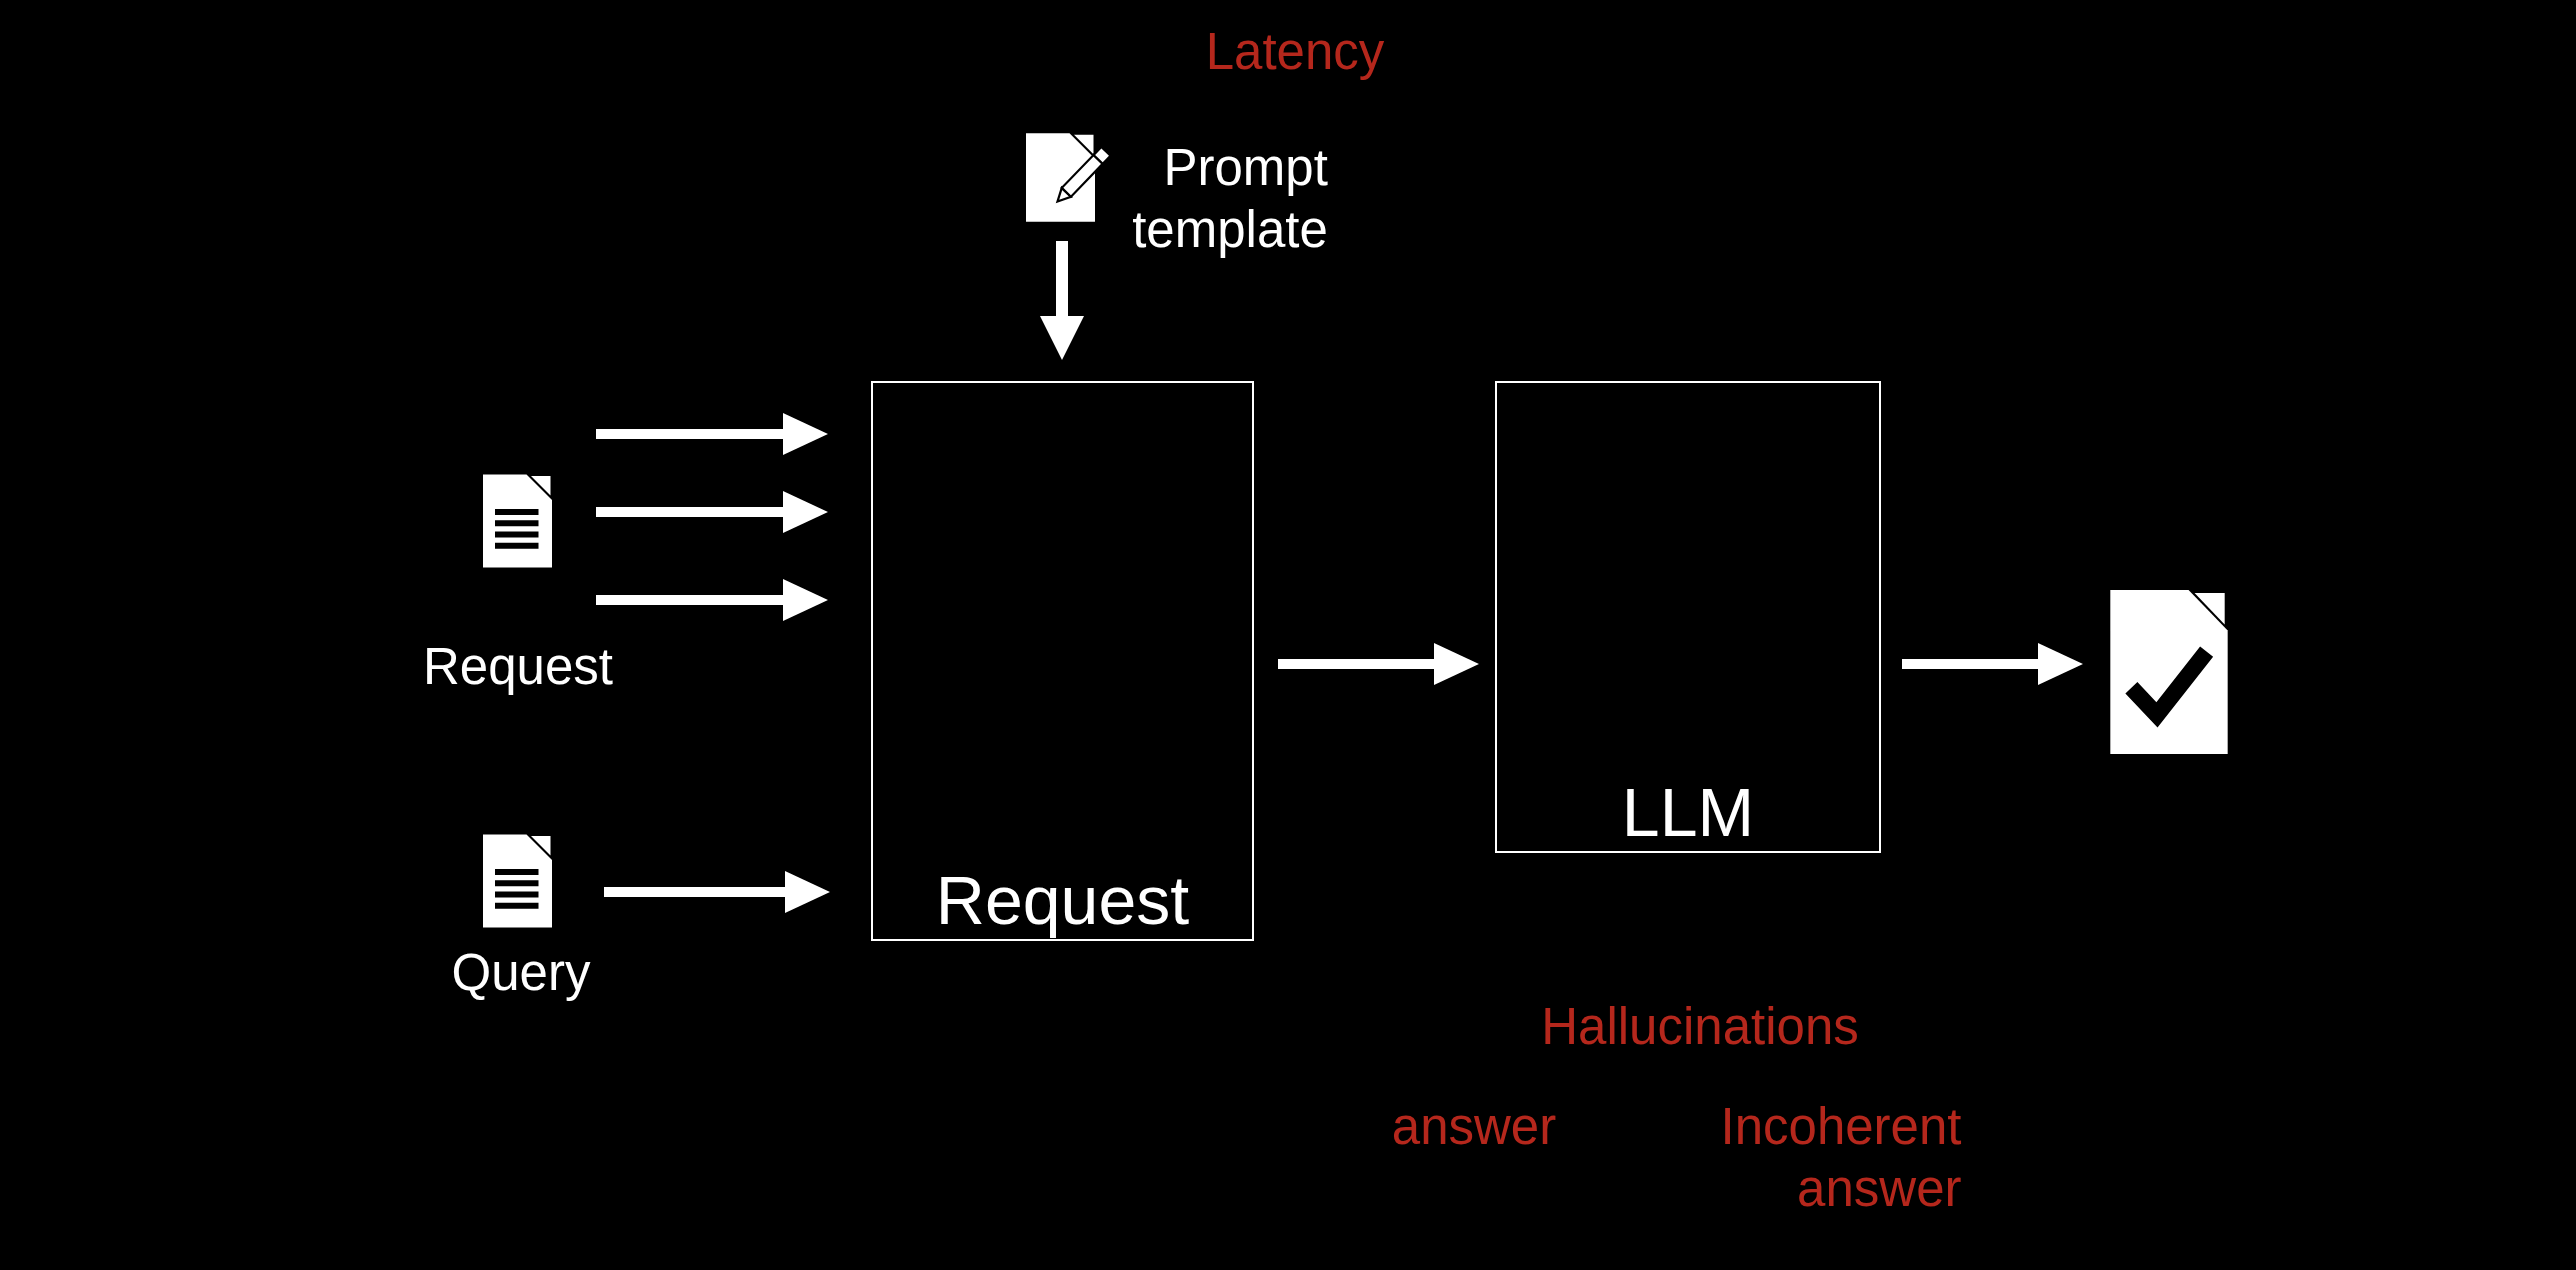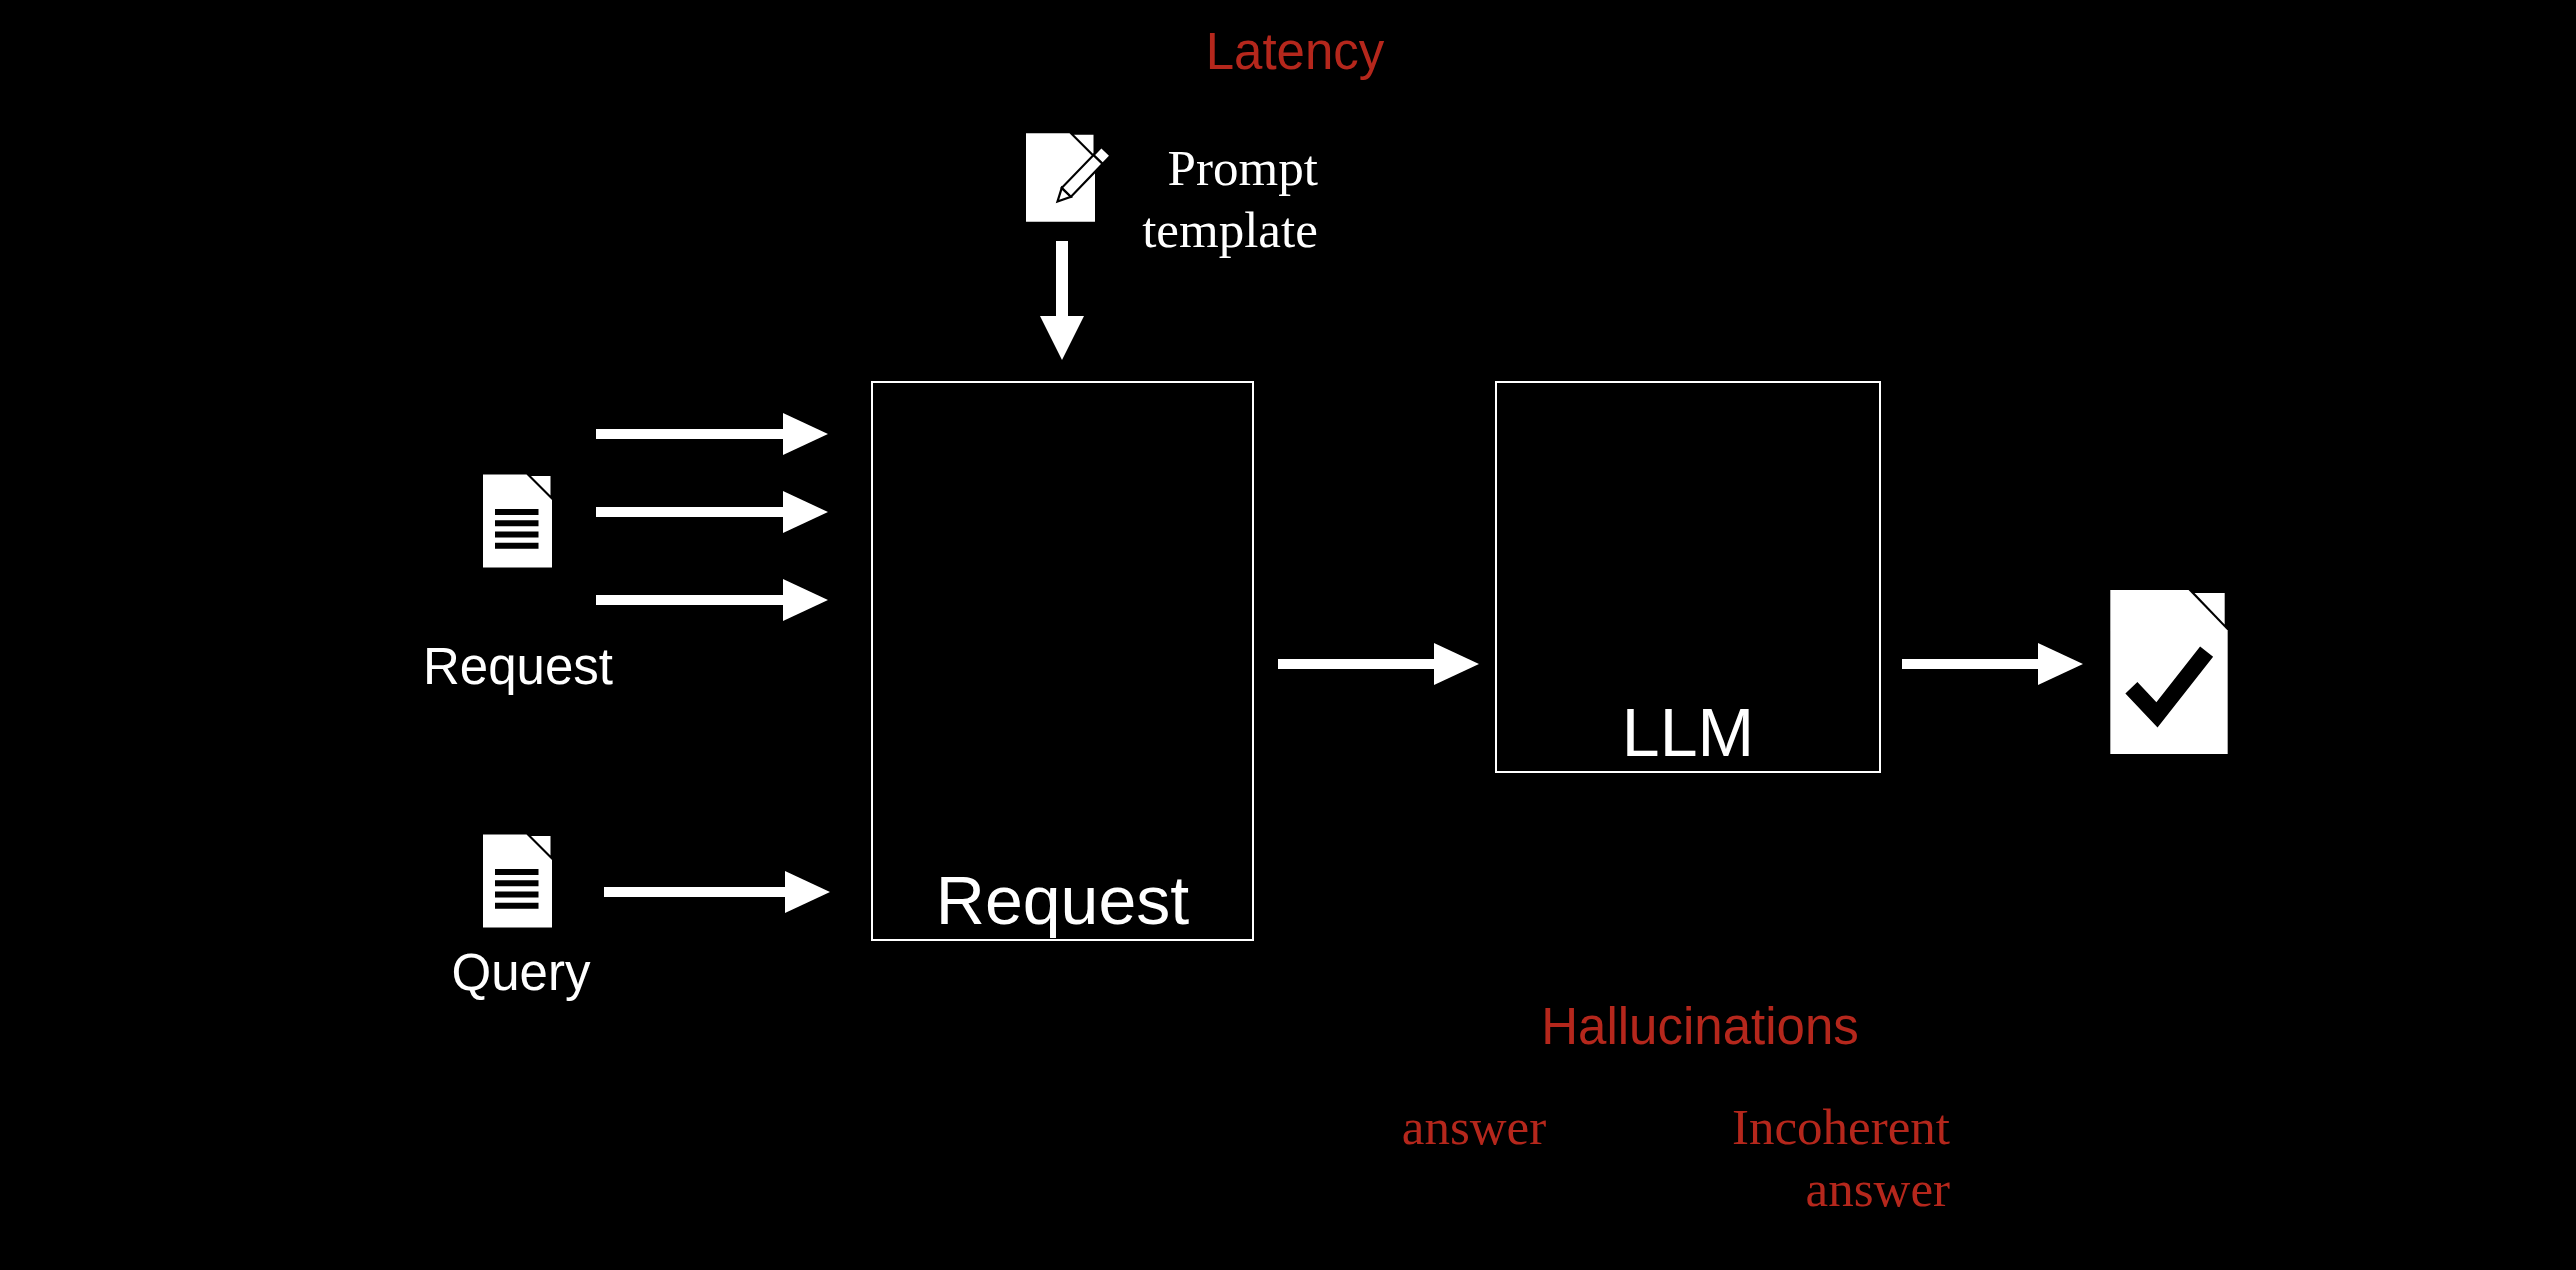--- a/index.html
+++ b/index.html
@@ -17,21 +17,21 @@
   }
   .label {
     position: absolute;
     color: #ffffff;
     font-size: 51px;
     line-height: 57px;
     white-space: nowrap;
     transform: translateX(-50%);
     text-align: right;
   }
-  .label.multiline { line-height: 62px; font-family: Liberation Serif, serif; }
+  .label.multiline { line-height: 62px; }
   .label.red { color: #b5271c; }
   .label span { display: block; }
   .node-box {
     position: absolute;
     box-sizing: border-box;
     border: 2.3px solid #ffffff;
     background: #000000;
     display: flex;
     align-items: flex-end;
     justify-content: center;
@@ -130,21 +130,21 @@
     <div class="shaft"></div>
     <div class="head"></div>
   </div>
 
   <div class="label" style="left:521px; top:944px;">Query</div>
 
   <div class="node-box" style="left:871px; top:381px; width:383px; height:560px;">
     <span>Request</span>
   </div>
 
-  <div class="node-box" style="left:1495px; top:381px; width:386px; height:392px;">
+  <div class="node-box" style="left:1495px; top:381px; width:386px; height:472px;">
     <span>LLM</span>
   </div>
 
   <div class="arrow-right" style="left:1278px; top:643px; width:201px;">
     <div class="shaft"></div>
     <div class="head"></div>
   </div>
 
   <div class="arrow-right" style="left:1902px; top:643px; width:181px;">
     <div class="shaft"></div>

